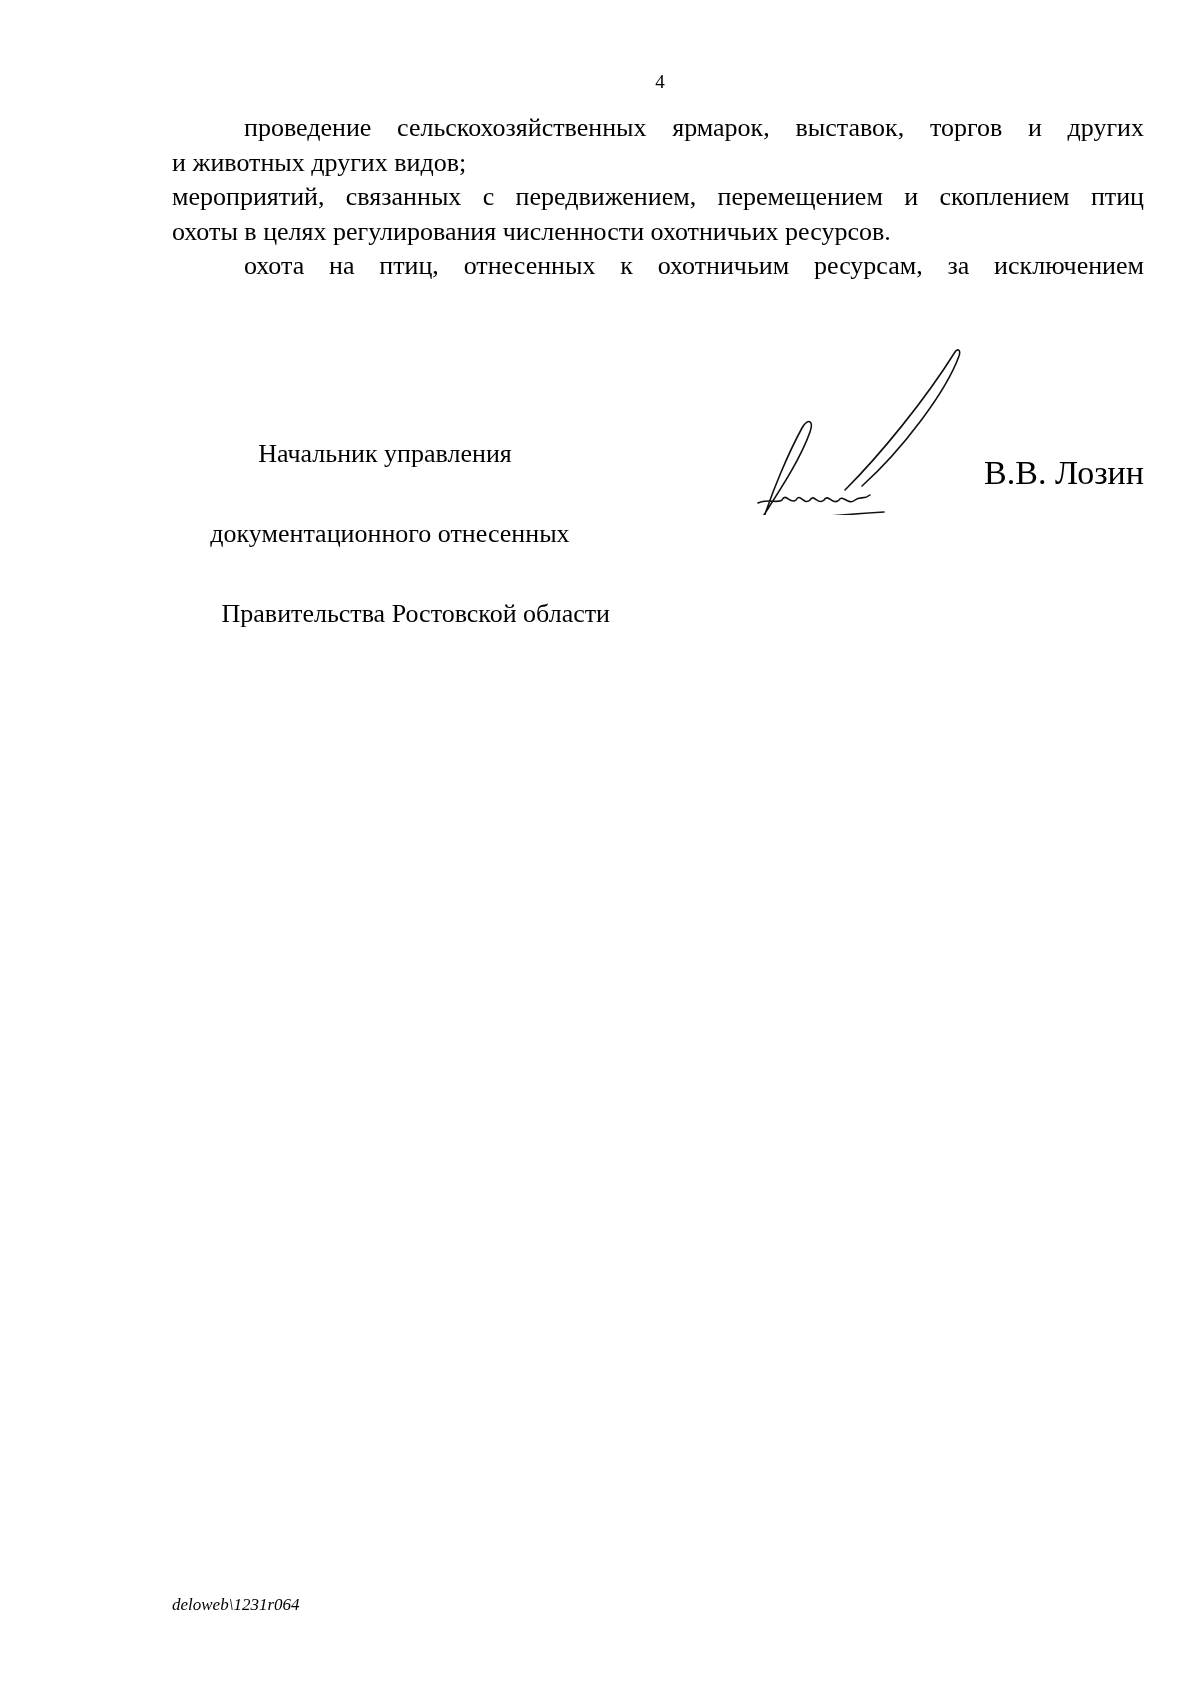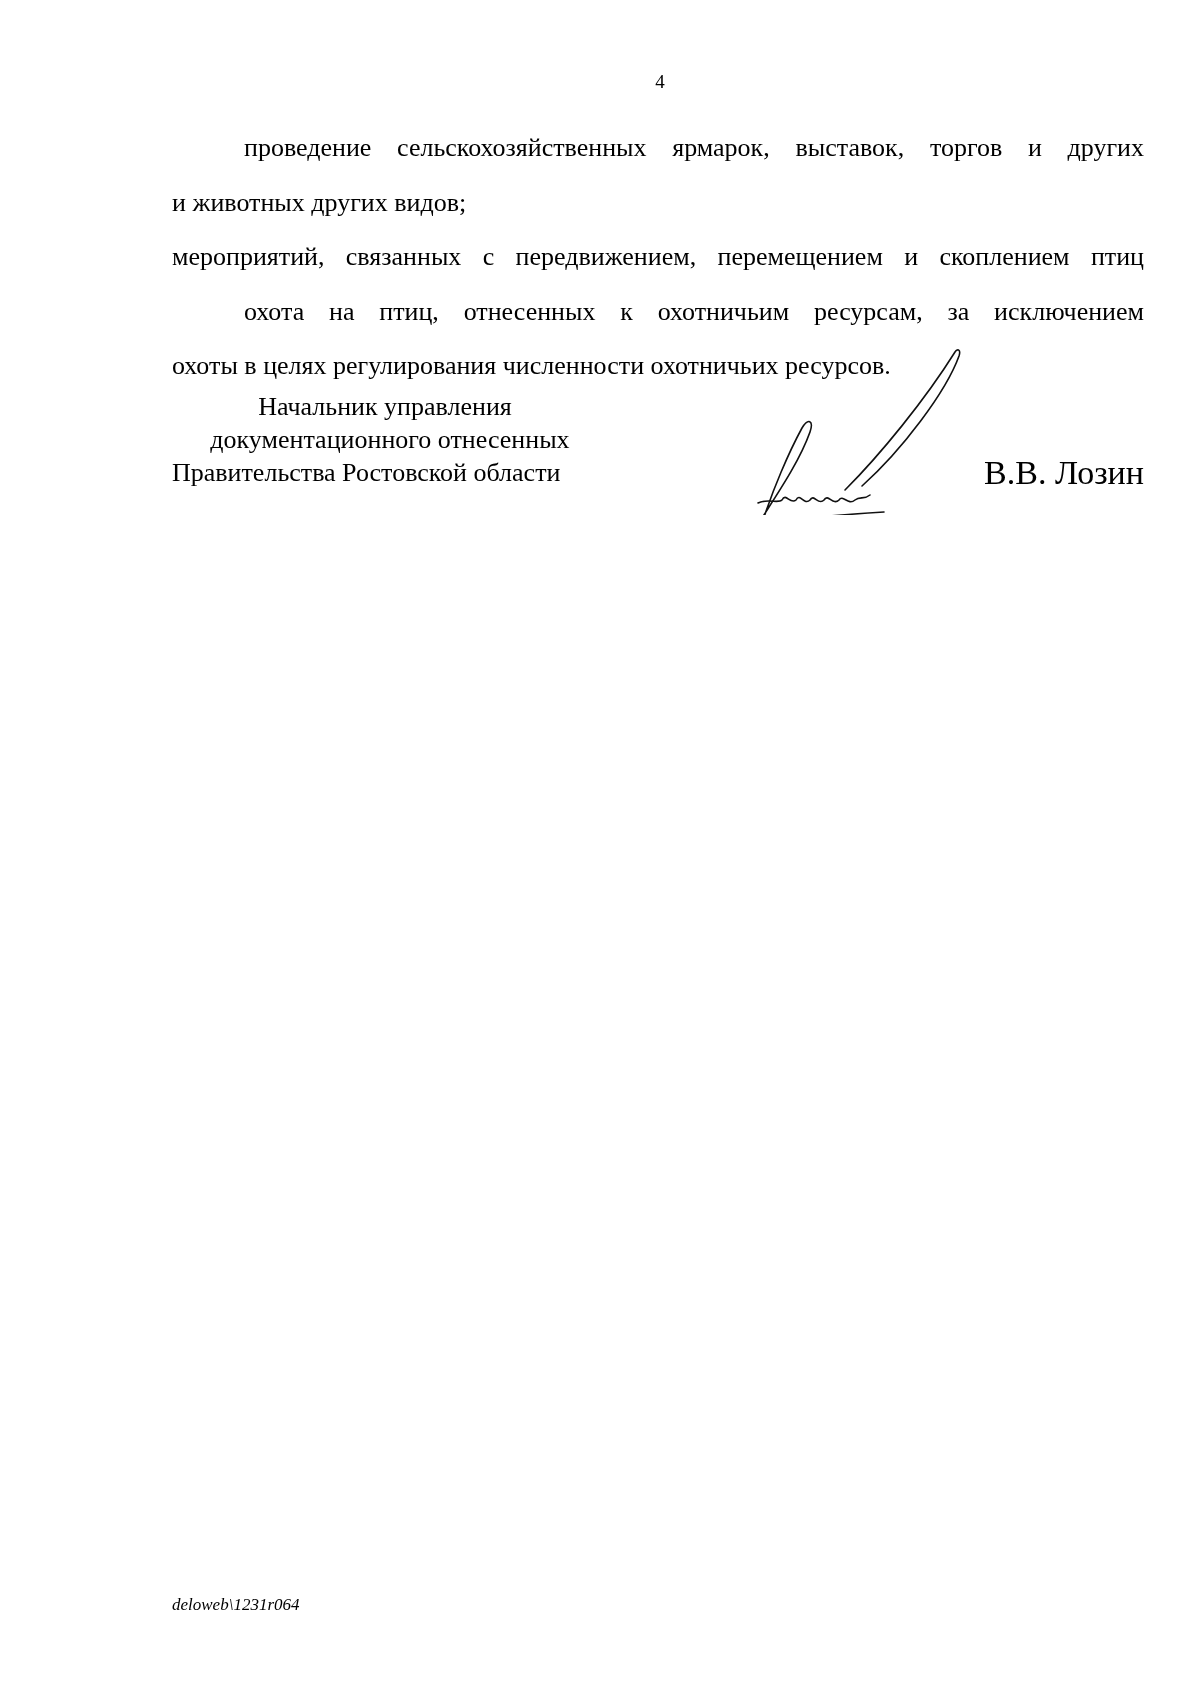--- a/index.html
+++ b/index.html
@@ -37,44 +37,43 @@
       margin: 0;
       text-align: justify;
       text-indent: 72px;
       word-spacing: 0px;
     }
     .para .line {
       display: block;
       text-align: justify;
       text-align-last: justify;
       text-indent: 0;
-      margin-top: 20px;
     }
     .para .line.first { padding-left: 72px; }
     .para .line.last { text-align-last: left; }
 
     .signature-block {
       position: absolute;
       top: 390px;
       left: 170px;
       width: 980px;
       height: 130px;
     }
     .signer-title {
       position: absolute;
       left: 0;
       top: 0;
       width: 440px;
       text-align: center;
       font-size: 26px;
       line-height: 33px;
     }
-    .signer-title span { display: block; }
+    .signer-title span { display: block; margin-top: 47px; }
     .signer-title .t1 { padding-right: 10px; }
-    .signer-title .t3 { text-align: left; padding-left: 2px; }
+    .signer-title .t3 { text-align: right; padding-left: 2px; }
     .signature {
       position: absolute;
       left: 480px;
       top: -50px;
       width: 340px;
       height: 175px;
     }
     .signer-name {
       position: absolute;
       right: 6px;
@@ -98,22 +97,22 @@
 
   <div class="page-number">4</div>
 
   <div class="body-text">
     <p class="para">
       <span class="line first">проведение сельскохозяйственных ярмарок, выставок, торгов и других</span>
       <span class="line last">и животных других видов;</span>
       <span class="line">мероприятий, связанных с передвижением, перемещением и скоплением птиц</span>
     </p>
     <p class="para">
+      <span class="line last">охоты в целях регулирования численности охотничьих ресурсов.</span>
       <span class="line first">охота на птиц, отнесенных к охотничьим ресурсам, за исключением</span>
-      <span class="line last">охоты в целях регулирования численности охотничьих ресурсов.</span>
     </p>
   </div>
 
   <div class="signature-block">
     <div class="signer-title">
       <span class="t1">Начальник управления</span>
       <span class="t2">документационного отнесенных</span>
       <span class="t3">Правительства Ростовской области</span>
     </div>
 

